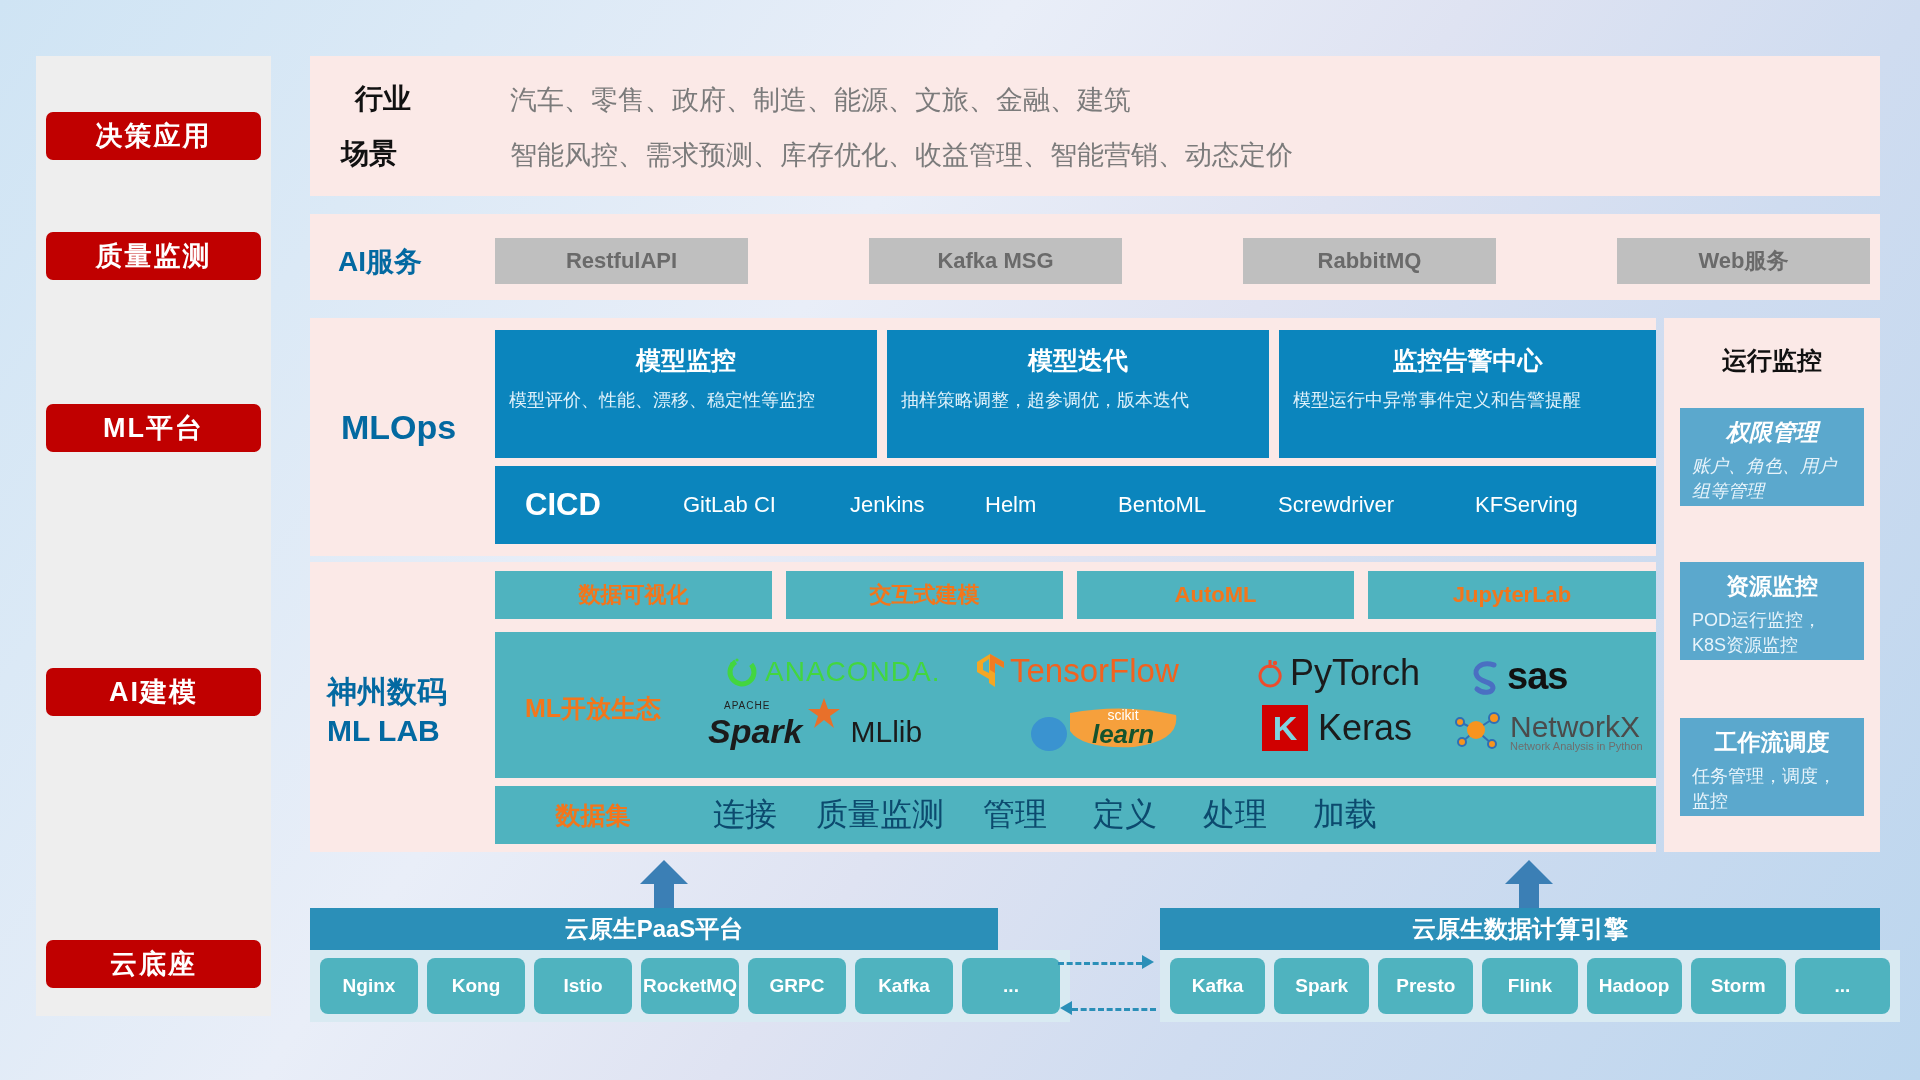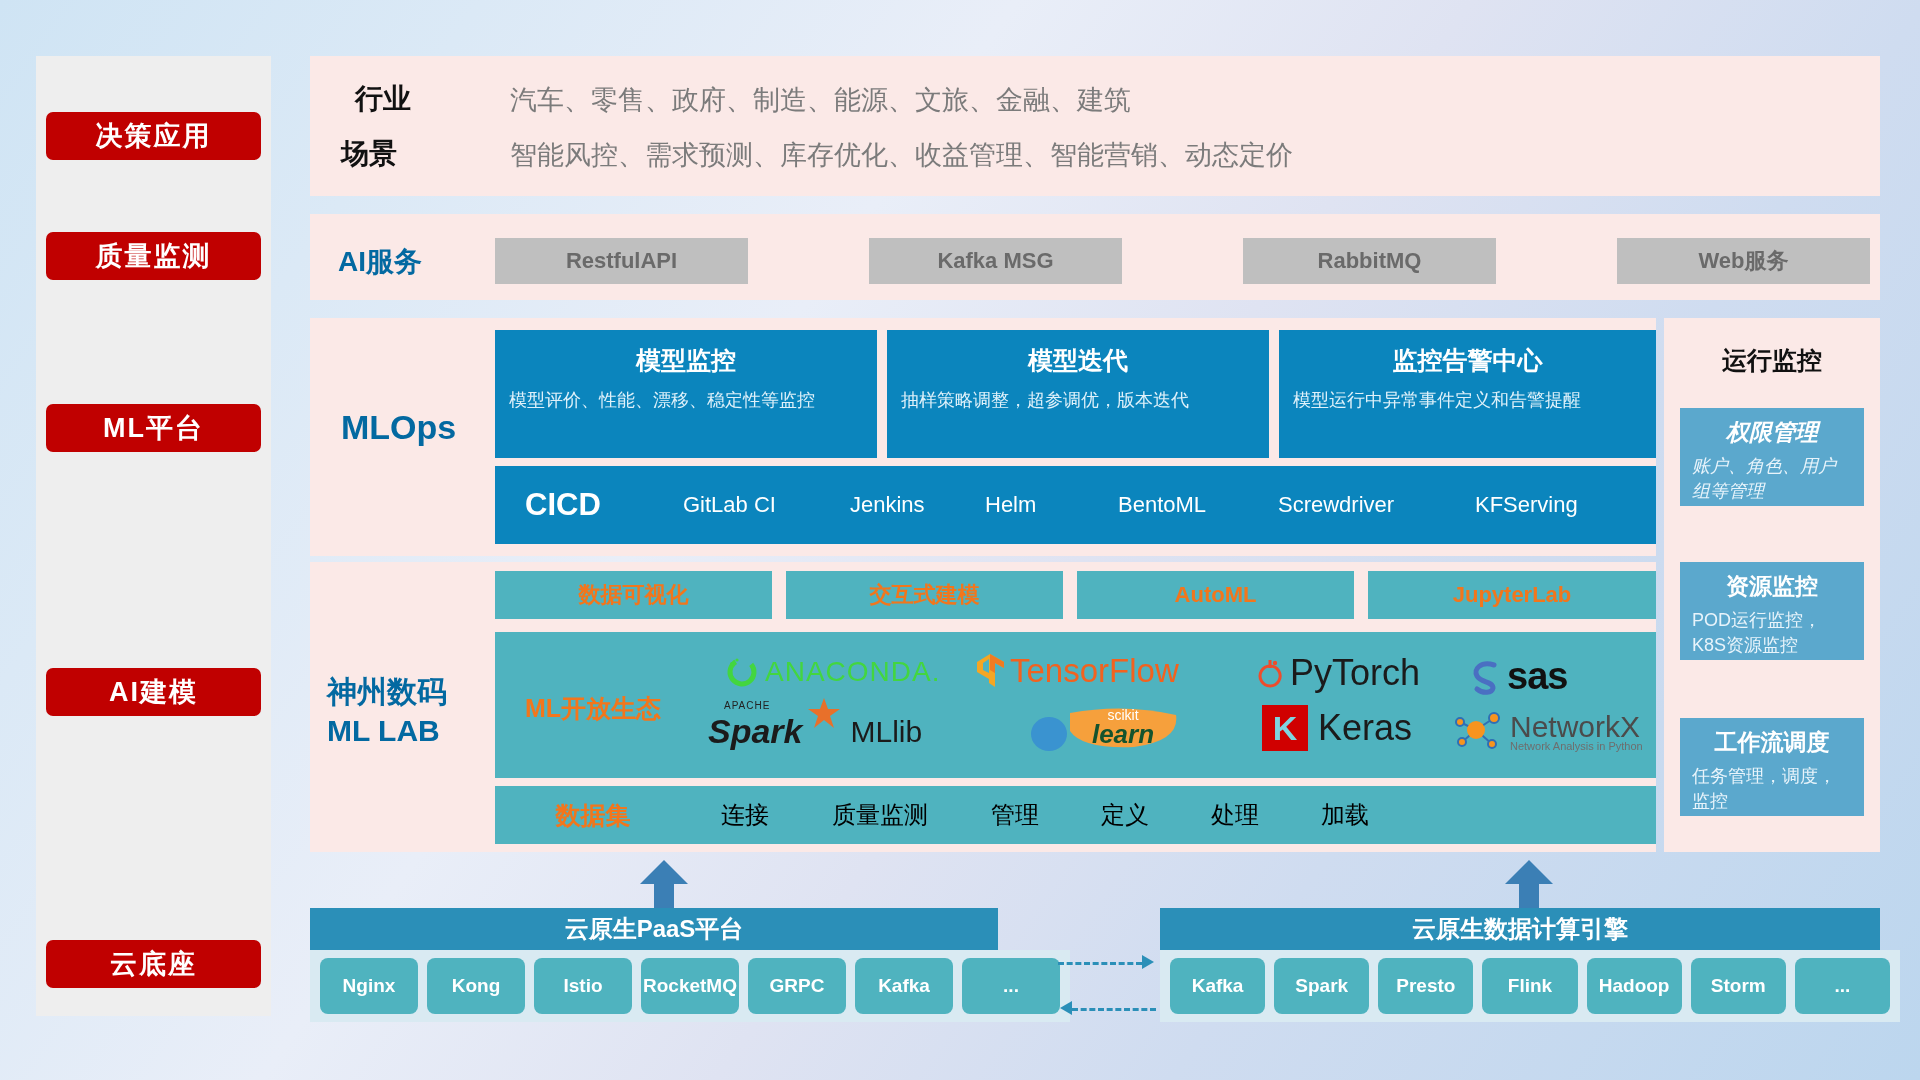--- a/index.html
+++ b/index.html
@@ -38,21 +38,21 @@
   .cicd-title{position:absolute;color:#fff;font-size:31px;font-weight:bold;}
   .cicd-item{position:absolute;color:#fff;font-size:22px;line-height:1.15;width:110px;}
 
   
   .tool-chip{position:absolute;height:48px;background:#4fb3bf;display:flex;align-items:center;
              justify-content:center;color:#f2761c;font-size:22px;font-weight:bold;}
   .eco{position:absolute;background:#4fb3bf;}
   .eco-label{position:absolute;color:#f2761c;font-size:25px;font-weight:bold;}
   .ds-bar{position:absolute;background:#4fb3bf;display:flex;align-items:center;}
   .ds-first{color:#f2761c;font-weight:bold;font-size:25px;}
-  .ds-item{color:#000000;font-size:24px;}
+  .ds-item{color:#0c4a6e;font-size:32px;}
 
   
   .mon{position:absolute;background:#fbe9e7;}
   .mon-title{position:absolute;font-size:25px;font-weight:bold;color:#111;text-align:center;width:100%;}
   .mon-card{position:absolute;background:#5ba8cd;color:#fff;}
   .mon-card .t{font-size:23px;font-weight:bold;text-align:center;margin:9px 0 6px;}
   .mon-card .d{font-size:18px;line-height:1.4;color:#e8f4fb;padding:0 12px;}
 
   
   .cloud-head{position:absolute;background:#2b8fb8;color:#fff;font-size:24px;font-weight:bold;

